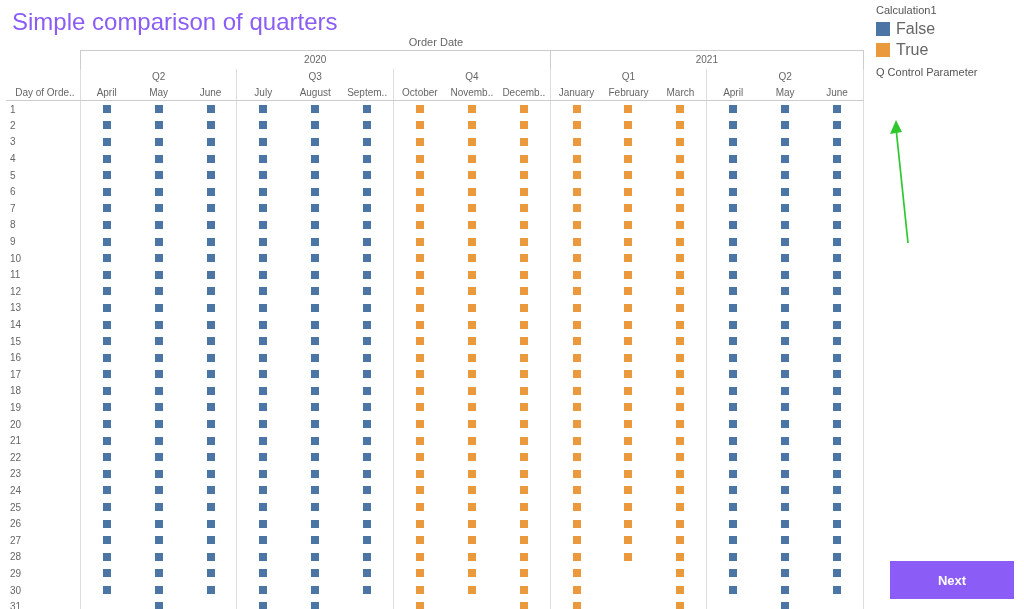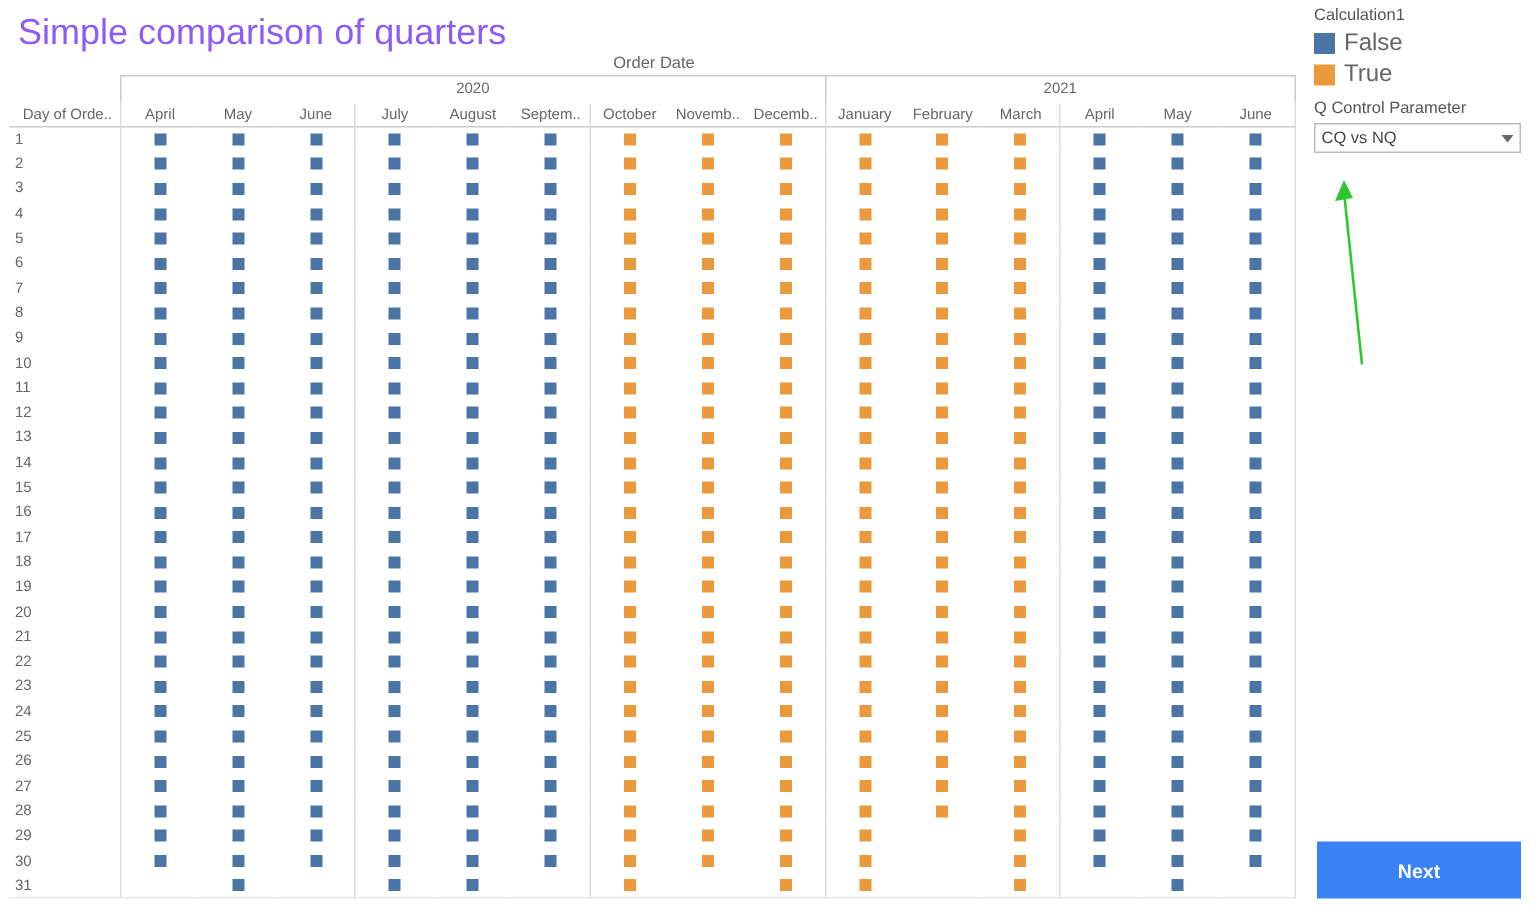--- a/index.html
+++ b/index.html
@@ -148,23 +148,23 @@
     position: absolute;
     top: 118px;
     right: 108px;
     width: 30px;
     height: 130px;
   }
   .next-btn {
     position: absolute;
     bottom: 10px;
     right: 10px;
-    width: 136px;
+    width: 124px;
     height: 38px;
-    background: #3b82f6;
+    background: #8b5cf6;
     color: #fff;
     display: flex;
     align-items: center;
     justify-content: center;
     font-size: 13px;
     font-weight: 600;
     cursor: pointer;
   }
 </style>
 </head>
@@ -177,20 +177,28 @@
   <table class="grid">
     <colgroup>
       <col style="width:74px">
       <col span="15" style="width:52px">
     </colgroup>
     <thead>
       <tr>
         <th></th>
         <th class="year-cell" colspan="9">2020</th>
         <th class="year-cell" colspan="6">2021</th>
+      </tr>
+      <tr>
+        <th></th>
+        <th class="q-cell" colspan="3">Q2</th>
+        <th class="q-cell" colspan="3">Q3</th>
+        <th class="q-cell" colspan="3">Q4</th>
+        <th class="q-cell" colspan="3">Q1</th>
+        <th class="q-cell" colspan="3">Q2</th>
       </tr>
       <tr>
         <th class="rowlabel-head">Day of Orde..</th>
         <th class="m-cell qborder-l">April</th>
         <th class="m-cell">May</th>
         <th class="m-cell qborder-r">June</th>
         <th class="m-cell">July</th>
         <th class="m-cell">August</th>
         <th class="m-cell qborder-r">Septem..</th>
         <th class="m-cell">October</th>
@@ -1686,24 +1694,20 @@
     <span>False</span>
   </div>
   <div class="legend-item">
     <div class="swatch true"></div>
     <span>True</span>
   </div>
 </div>
 
 <div class="param-box">
   <div class="param-title">Q Control Parameter</div>
-  <div class="param-select">
-    <span>CQ vs NQ</span>
-    <span class="caret"></span>
-  </div>
 </div>
 
 <svg class="arrow-svg" viewBox="0 0 30 130">
   <line x1="22" y1="125" x2="10" y2="10" stroke="#2ec72e" stroke-width="1.7"></line>
   <polygon points="10,2 4,16 16,14" fill="#2ec72e"></polygon>
 </svg>
 
 <div class="next-btn">Next</div>
 
 </body></html>

